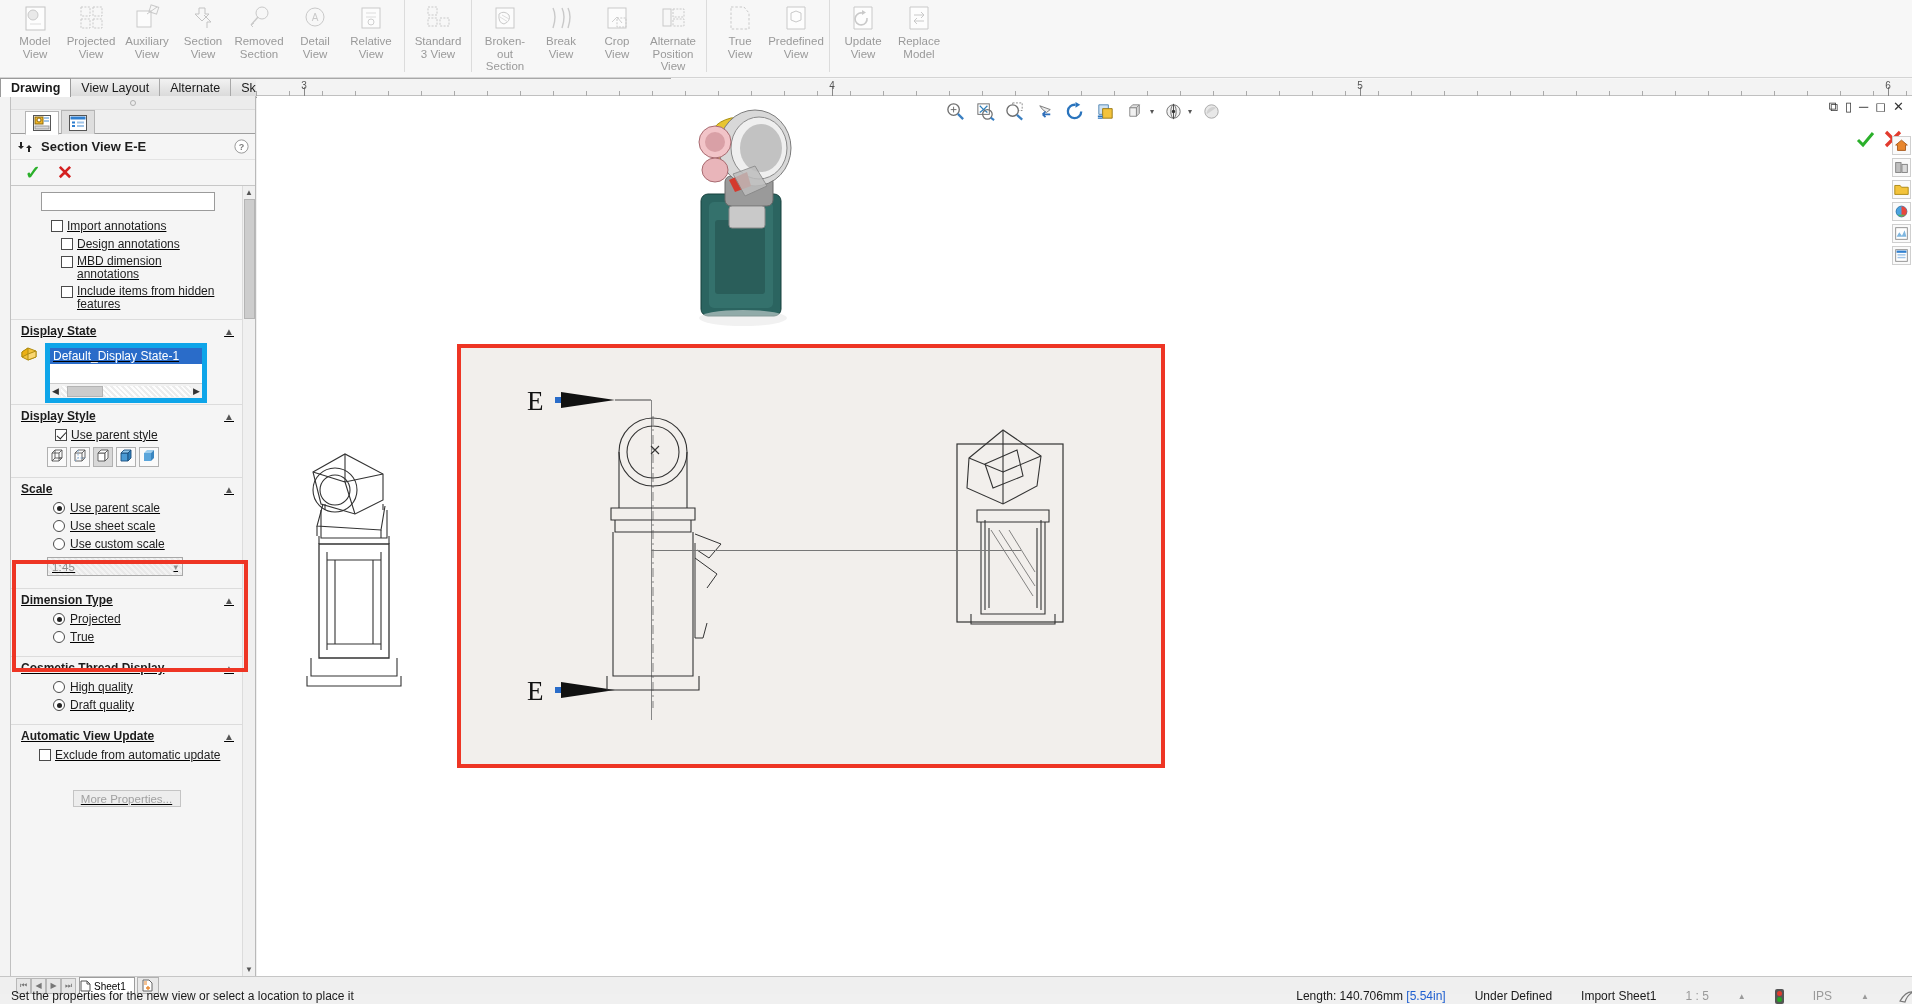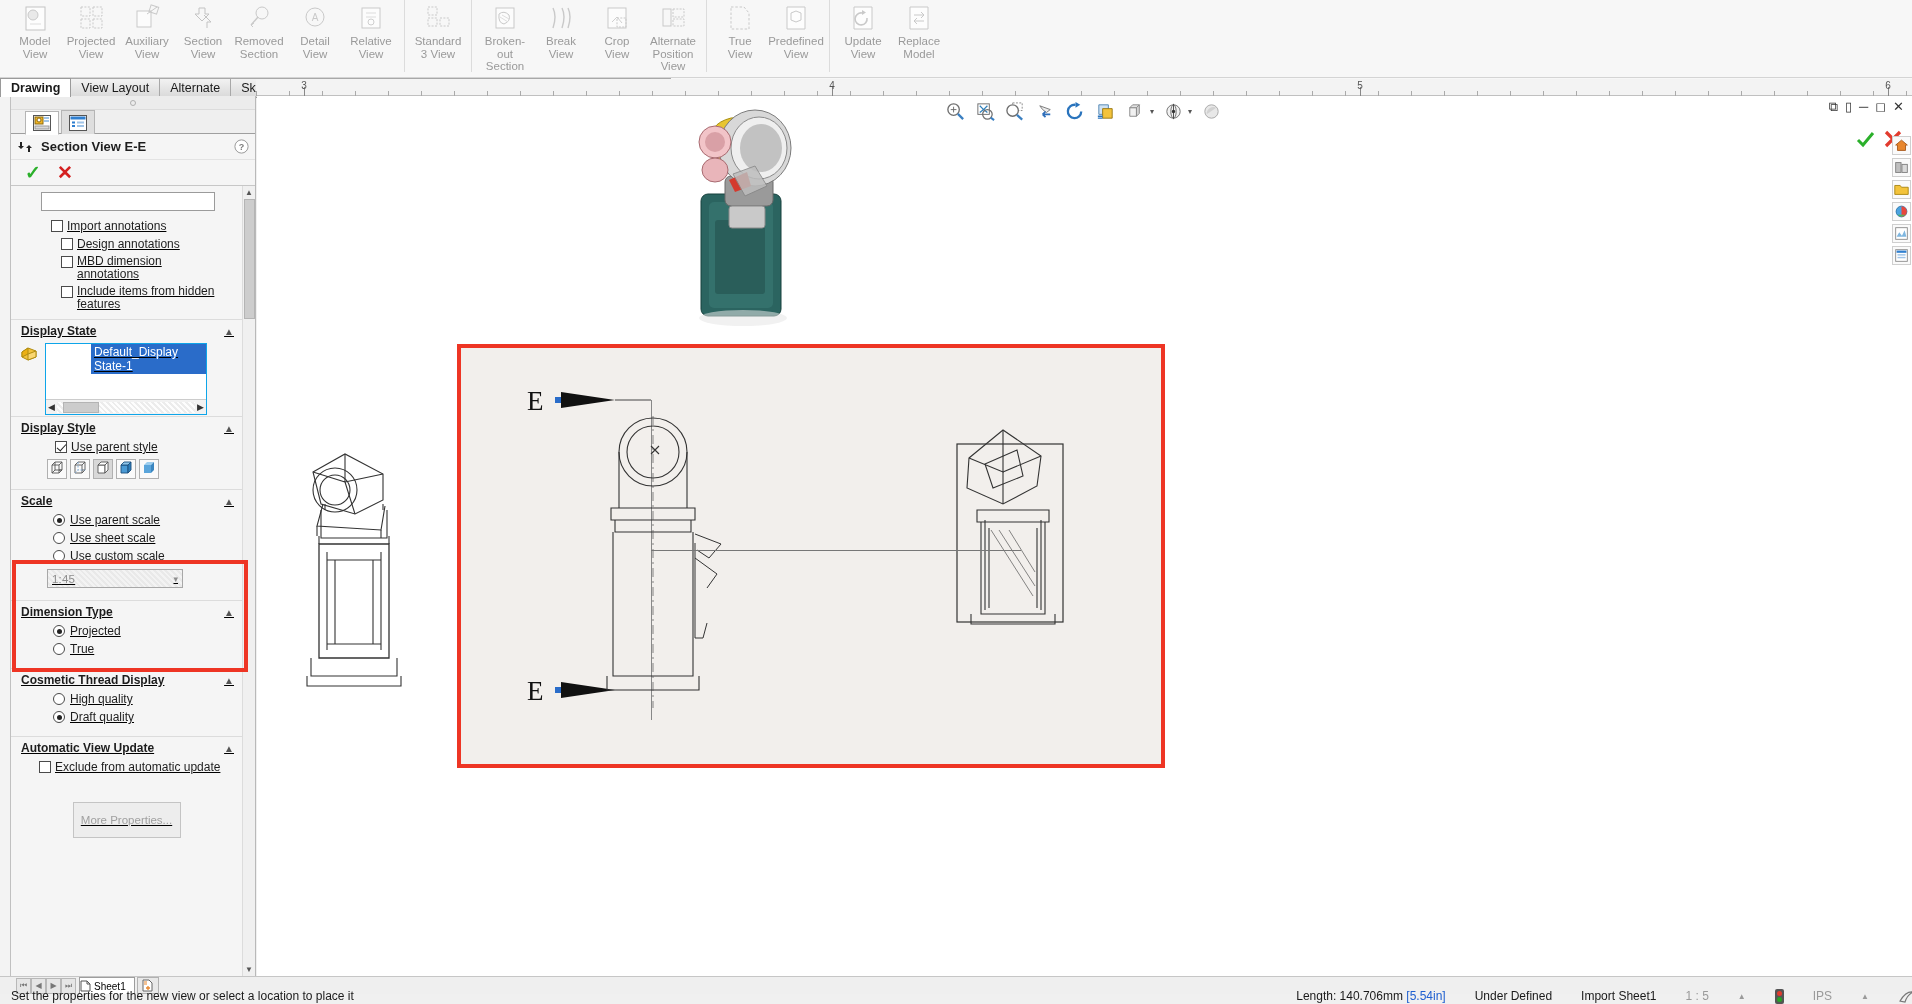--- a/index.html
+++ b/index.html
@@ -124,23 +124,22 @@
     width: 12px; height: 12px; border: 1px solid #4a4a4a; border-radius: 50%; background: #fff;
     display:inline-block; flex: none; margin-top: 1px; margin-right: 5px; position: relative;
   }
   .rb.sel::after {
     content:""; position:absolute; left:2.5px; top:2.5px; width:5px;height:5px;border-radius:50%;background:#222;
   }
   .txtin {
     width: 174px; height: 19px; border: 1px solid #9b9b9b; background: #fff; margin: 0 0 6px 30px;
   }
   .ds-list {
-    margin-left: 34px; width: 162px; height: 72px; border: 1px solid #0ea5e9; background: #fff;
+    margin-left: 34px; width: 162px; height: 60px; border: 5px solid #0ea5e9; background: #fff;
     position: relative;
-    padding-left: 45px;
   }
   .ds-sel { background: #2a6cc9; color: #fff; font-size: 12px; padding: 1px 3px; }
   .ds-hscroll {
     position: absolute; left:0; right:0; bottom:0; height: 15px;
     background: #f2f2f2; border-top:1px solid #ccc; display: flex; align-items:center;
     justify-content: space-between; padding: 0 2px; font-size: 9px; color:#333;
   }
   .ds-hscroll .bar { flex:1; height:11px; margin:0 2px; background:
      repeating-linear-gradient(45deg,#fdfdfd,#fdfdfd 2px,#ececec 2px,#ececec 4px); position:relative;}
   .ds-hscroll .bar i { position:absolute; left:6px; top:0; width:36px; height:11px; background:#ccc; border:1px solid #b4b4b4;}
@@ -148,21 +147,21 @@
   .sicon { width: 20px; height: 20px; border: 1px solid #b0b0b0; background: #fafafa; }
   .sicon.on { background: #d8d8d8; }
   .combo {
     margin-left: 36px; width: 136px; height: 19px; border: 1px solid #a8a8a8;
     background: repeating-linear-gradient(45deg,#f3f3f3,#f3f3f3 2px,#e9e9e9 2px,#e9e9e9 4px);
     display: flex; align-items: center; justify-content: space-between; padding: 0 4px;
     font-size: 11.5px; color: #8d8d8d;
   }
   .combo .cv { letter-spacing: .2px; }
   .more-btn {
-    margin: 26px auto 0 auto; width: 108px; height: 36px; font-size: 11.5px; color: #a0a0a0;
+    margin: 26px auto 0 auto; width: 108px; height: 17px; font-size: 11.5px; color: #a0a0a0;
     background: #ededed; border: 1px solid #c4c4c4; display:flex;align-items:center;justify-content:center;
   }
   .redbox {
     position: absolute; border: 4px solid #ee3524; pointer-events: none;
   }
 
   
   .canvas {
     position: absolute; top: 96px; left: 257px; width: 1655px; height: 880px;
     background: #ffffff; overflow: hidden;

